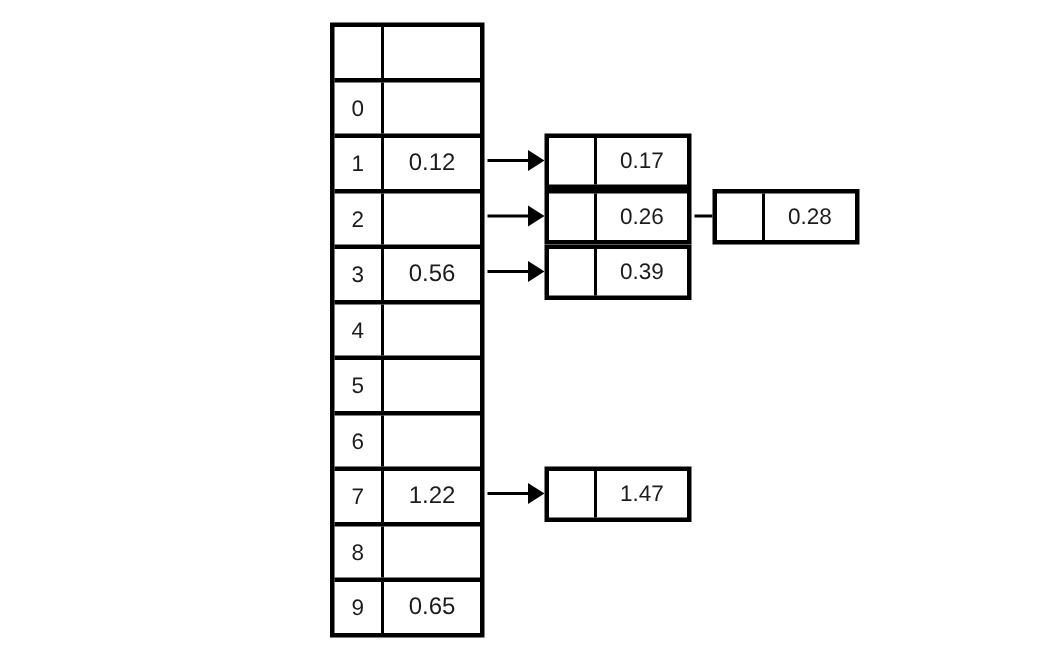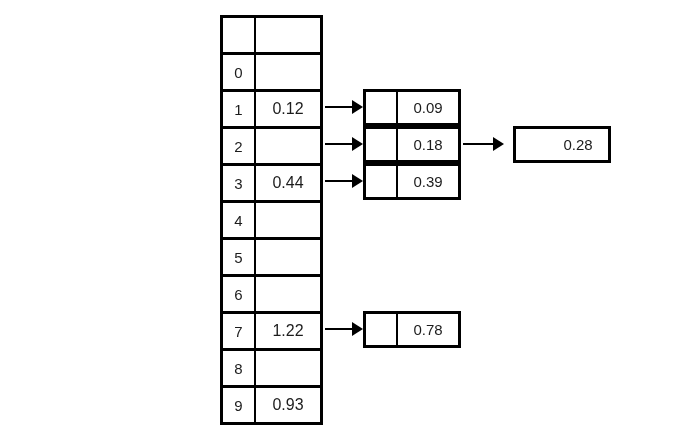--- a/index.html
+++ b/index.html
@@ -78,21 +78,21 @@
     </div>
     <div class="hrow">
       <div class="cell-idx">1</div>
       <div class="cell-val">0.12</div>
     </div>
     <div class="hrow">
       <div class="cell-idx">2</div>
     </div>
     <div class="hrow">
       <div class="cell-idx">3</div>
-      <div class="cell-val">0.44</div>
+      <div class="cell-val">0.56</div>
     </div>
     <div class="hrow">
       <div class="cell-idx">4</div>
       <div class="cell-val"></div>
     </div>
     <div class="hrow">
       <div class="cell-idx">5</div>
       <div class="cell-val"></div>
     </div>
     <div class="hrow">
@@ -102,21 +102,21 @@
     <div class="hrow">
       <div class="cell-idx">7</div>
       <div class="cell-val">1.22</div>
     </div>
     <div class="hrow">
       <div class="cell-idx">8</div>
       <div class="cell-val"></div>
     </div>
     <div class="hrow">
       <div class="cell-idx">9</div>
-      <div class="cell-val">0.93</div>
+      <div class="cell-val">0.65</div>
     </div>
   </div>
 
   <div class="arrow" style="left:325px; top:99px; width:38px;">
     <i class="shaft"></i>
     <i class="head"></i>
   </div>
   <div class="arrow" style="left:325px; top:136px; width:38px;">
     <i class="shaft"></i>
     <i class="head"></i>
@@ -130,32 +130,32 @@
     <i class="head"></i>
   </div>
 
   <div class="arrow" style="left:463px; top:136px; width:41px;">
     <i class="shaft"></i>
     <i class="head"></i>
   </div>
 
   <div class="node" style="left:363px; top:89px;">
     <div class="node-next"></div>
-    <div class="node-val">0.09</div>
+    <div class="node-val">0.17</div>
   </div>
   <div class="node" style="left:363px; top:126px;">
     <div class="node-next"></div>
-    <div class="node-val">0.18</div>
+    <div class="node-val">0.26</div>
   </div>
-  <div class="node" style="left:513px; top:126px;align-items:center;">
+  <div class="node" style="left:475px; top:126px;">
     <div class="node-next"></div>
     <div class="node-val">0.28</div>
   </div>
   <div class="node" style="left:363px; top:163px;">
     <div class="node-next"></div>
     <div class="node-val">0.39</div>
   </div>
   <div class="node" style="left:363px; top:311px;">
     <div class="node-next"></div>
-    <div class="node-val">0.78</div>
+    <div class="node-val">1.47</div>
   </div>
 
 </div>
 
 </body></html>

